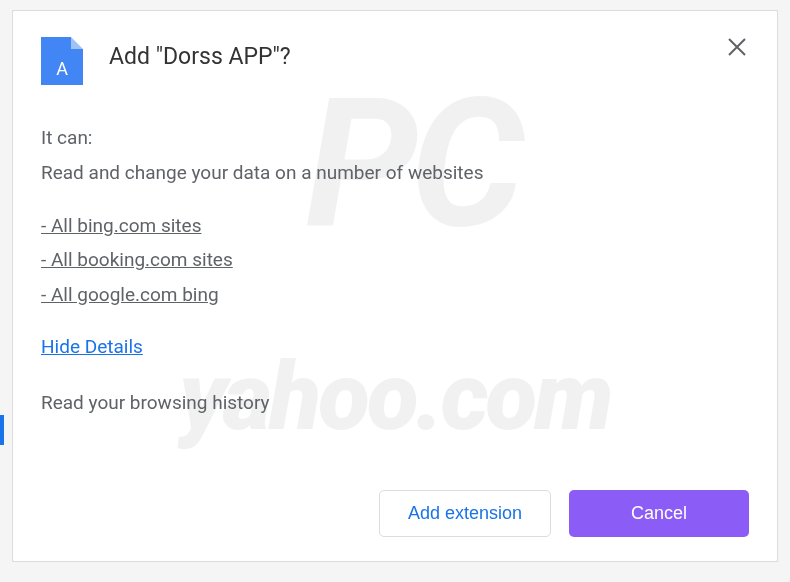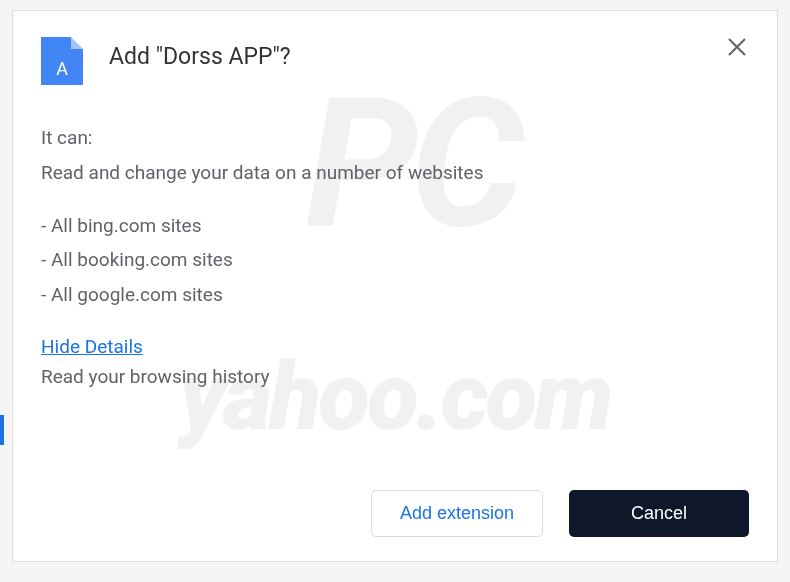--- a/index.html
+++ b/index.html
@@ -126,58 +126,60 @@
       line-height: 1.6;
     }
     .it-can {
       margin-bottom: 5px;
     }
     .desc {
       margin-bottom: 22px;
     }
     .sites-list {
       margin-bottom: 22px;
+      text-decoration: underline;
     }
     .site-item {
       display: block;
       margin-bottom: 4px;
     }
     .hide-details {
       color: #1a73e8;
       text-decoration: underline;
       cursor: pointer;
       display: inline-block;
+      margin-bottom: 26px;
       font-size: 19px;
     }
     .history-text {
       margin-bottom: 30px;
     }
     .actions {
       display: flex;
       justify-content: flex-end;
-      gap: 26px;
+      gap: 18px;
       position: absolute;
       bottom: 24px;
       right: 28px;
     }
     .btn {
       padding: 12px 28px;
       font-size: 18px;
       border-radius: 5px;
       cursor: pointer;
       font-weight: 500;
       border: 1px solid transparent;
     }
     .btn-secondary {
       background: #fff;
       color: #1a73e8;
       border: 1px solid #dadce0;
     }
     .btn-primary {
-      background: #0f172a;
+      background: #8b5cf6;
       color: #fff;
       min-width: 180px;
       text-align: center;
     }
     .left-accent {
       position: absolute;
       left: 0;
       top: 415px;
       width: 4px;
       height: 30px;
@@ -208,21 +210,21 @@
     </div>
     <h1 class="title">Add "Dorss APP"?</h1>
   </div>
 
   <div class="content">
     <div class="it-can">It can:</div>
     <div class="desc">Read and change your data on a number of websites</div>
     <div class="sites-list">
       <span class="site-item">- All bing.com sites</span>
       <span class="site-item">- All booking.com sites</span>
-      <span class="site-item">- All google.com sites</span>
+      <span class="site-item">- All google.com bing</span>
     </div>
     <a class="hide-details">Hide Details</a>
     <div class="history-text">Read your browsing history</div>
   </div>
 
   <div class="actions">
     <button class="btn btn-secondary">Add extension</button>
     <button class="btn btn-primary">Cancel</button>
   </div>
 </div>

